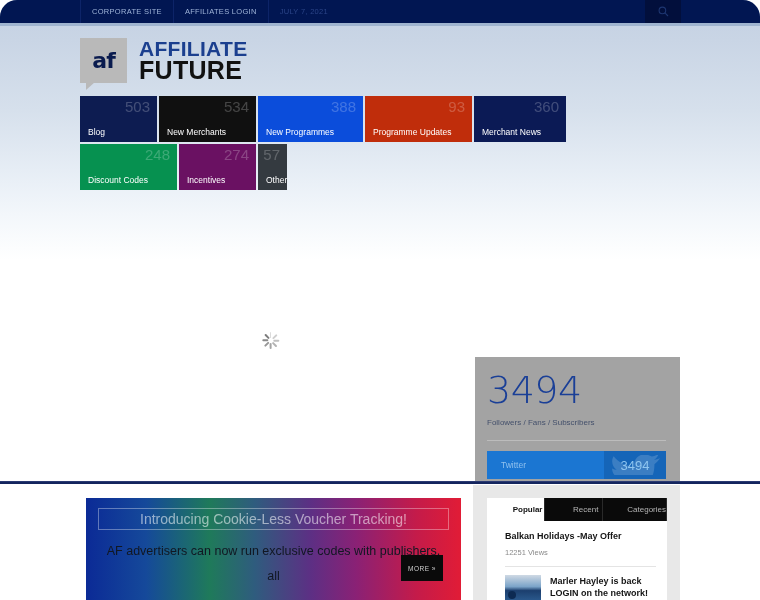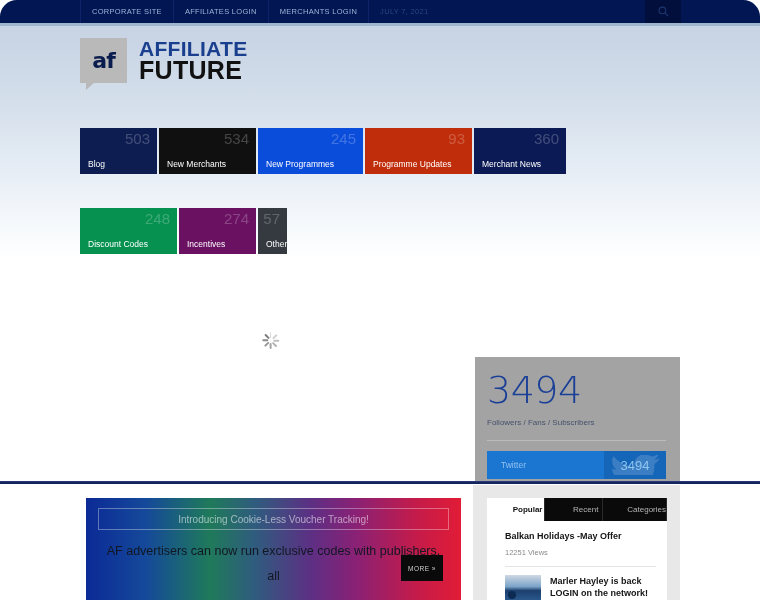--- a/index.html
+++ b/index.html
@@ -109,21 +109,20 @@
     width: 560px;
     display: flex; flex-wrap: wrap;
   }
   .tile {
     height: 46px;
     position: relative;
     margin-right: 2px;
     margin-bottom: 2px;
     overflow: hidden;
     cursor: pointer;
-    margin-top: 32px;
   }
   .tile-count {
     position: absolute; right: 7px; top: 1px;
     font-size: 15px;
     font-weight: normal;
     color: rgba(255,255,255,0.22);
     line-height: 19px;
   }
   .tile-label {
     position: absolute; left: 8px; bottom: 5px;
@@ -225,21 +224,21 @@
       #c41b4a 88%, #e11c36 100%);
     overflow: hidden;
   }
   .promo-title-box {
     margin: 10px 12px 0 12px;
     height: 22px;
     border: 1px solid rgba(255,255,255,0.35);
     display: flex; align-items: center; justify-content: center;
   }
   .promo-title {
-    font-size: 10px;
+    font-size: 14px;
     color: rgba(255,255,255,0.55);
     text-align: right;
   }
   .promo-body {
     margin-top: 9px;
     padding: 0 14px;
     font-size: 12.5px;
     color: #111722;
     text-align: center;
     line-height: 25px;
@@ -320,21 +319,20 @@
 </style>
 </head>
 <body>
 
 <div class="page">
 
   <div class="topbar">
     <div class="topbar-inner">
       <a class="top-link">CORPORATE SITE</a>
       <a class="top-link">AFFILIATES LOGIN</a>
-      <a class="top-link">MERCHANTS LOGIN</a>
       <span class="top-date">JULY 7, 2021</span>
     </div>
     <div class="search-btn">
       <svg width="11" height="11" viewBox="0 0 11 11">
         <circle cx="4.4" cy="4.4" r="3.3" fill="none" stroke="#1d3570" stroke-width="1.1"></circle>
         <line x1="6.9" y1="6.9" x2="10" y2="10" stroke="#1d3570" stroke-width="1.1"></line>
       </svg>
     </div>
   </div>
   <div class="topbar-underline"></div>
@@ -352,21 +350,21 @@
   <div class="tiles" id="tiles">
       <div class="tile" style="background: rgb(13, 28, 81); width: 77px;">
         <div class="tile-count">503</div>
         <div class="tile-label">Blog</div>
       </div>
       <div class="tile" style="background: rgb(16, 16, 16); width: 97px; padding-left: 44px;">
         <div class="tile-count">534</div>
         <div class="tile-label">New Merchants</div>
       </div>
       <div class="tile" style="background: rgb(11, 77, 219); width: 105px;">
-        <div class="tile-count">245</div>
+        <div class="tile-count">388</div>
         <div class="tile-label">New Programmes</div>
       </div>
       <div class="tile" style="background: rgb(192, 45, 11); width: 107px;">
         <div class="tile-count">93</div>
         <div class="tile-label">Programme Updates</div>
       </div>
       <div class="tile" style="background: rgb(11, 26, 85); width: 92px;">
         <div class="tile-count">360</div>
         <div class="tile-label">Merchant News</div>
       </div>

